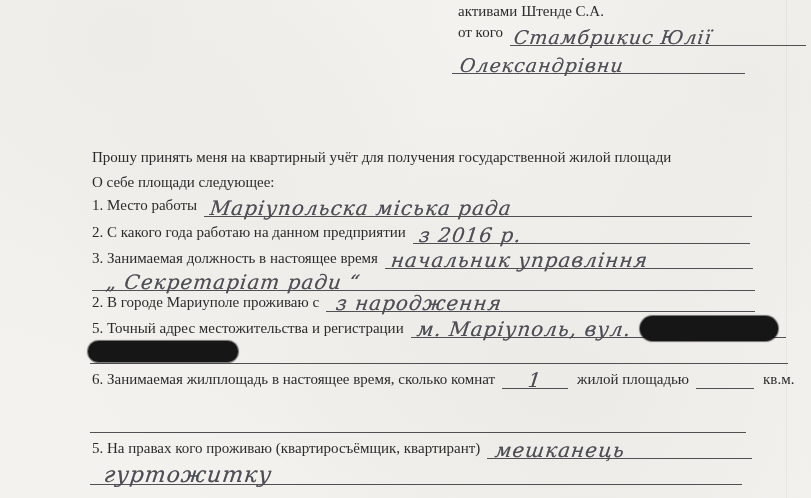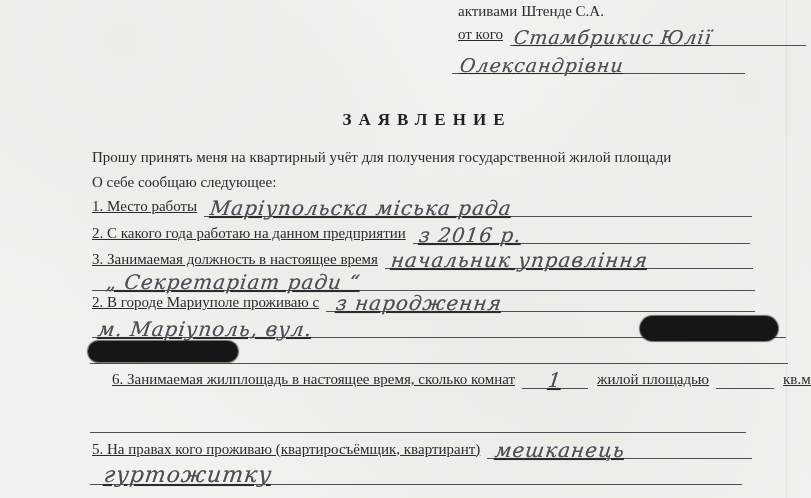--- a/index.html
+++ b/index.html
@@ -14,23 +14,22 @@
       radial-gradient(circle at 92% 18%, rgba(120,118,108,.05), transparent 30%),
       radial-gradient(circle at 40% 55%, rgba(130,128,118,.04), transparent 50%);
     font-family:"Liberation Serif", serif;
     color:#2b2b2b;
     font-size:15px;
   }
   .abs{position:absolute;}
   .row{
     position:absolute;
     display:flex;
-    align-items:center;
+    align-items:flex-start;
     white-space:nowrap;
-    text-decoration:underline;
   }
   .lbl{padding-right:7px;}
   .ul{
     flex:1 1 auto;
     border-bottom:1.5px solid rgba(52,52,56,.85);
     height:100%;
     display:flex;
     align-items:flex-end;
     min-width:10px;
   }
@@ -89,24 +88,23 @@
       <span class="hand hand-sm" style="padding-left:4px;">Стамбрикис Юлії</span>
     </span>
   </div>
 
   <div class="row" style="left:452px;top:49px;width:293px;height:24px;">
     <span class="ul">
       <span class="hand hand-sm" style="padding-left:8px;">Олександрівни</span>
     </span>
   </div>
 
-  <div class="abs title" style="left:92px;top:110px;width:670px;text-align:center;">ЗАЯВЛЕНИЕ</div>
 
   <div class="abs" style="left:92px;top:149px;">Прошу принять меня на квартирный учёт для получения государственной жилой площади</div>
-  <div class="abs" style="left:92px;top:174px;">О себе сообщаю следующее:</div>
+  <div class="abs" style="left:92px;top:174px;">О себе площади следующее:</div>
 
   <div class="row" style="left:92px;top:197px;width:660px;height:19px;">
     <span class="lbl">1. Место работы</span>
     <span class="ul">
       <span class="hand" style="padding-left:6px;">Маріупольска  міська  рада</span>
     </span>
   </div>
 
   <div class="row" style="left:92px;top:224px;width:658px;height:19px;">
     <span class="lbl">2. С какого года работаю на данном предприятии</span>
@@ -128,32 +126,33 @@
   </div>
 
   <div class="row" style="left:92px;top:294px;width:663px;height:17px;">
     <span class="lbl">2. В городе Мариуполе проживаю с</span>
     <span class="ul">
       <span class="hand" style="padding-left:10px;">з народження</span>
     </span>
   </div>
 
   <div class="row" style="left:92px;top:320px;width:694px;height:17px;">
+    <span class="lbl">5. Точный адрес местожительства и регистрации</span>
     <span class="ul">
       <span class="hand" style="padding-left:6px;">м. Маріуполь, вул.</span>
     </span>
   </div>
   <div class="row" style="left:90px;top:346px;width:698px;height:17px;">
     <span class="ul"></span>
   </div>
 
   <div class="redaction" style="left:640px;top:316px;width:138px;height:25px;border-radius:13px;"></div>
   <div class="redaction" style="left:88px;top:341px;width:150px;height:21px;border-radius:11px;"></div>
 
-  <div class="row" style="left:92px;top:371px;width:655px;height:17px;margin-left:20px;">
+  <div class="row" style="left:92px;top:371px;width:655px;height:17px;">
     <span class="lbl">6. Занимаемая жилплощадь в настоящее время, сколько комнат</span>
     <span class="ul-fixed" style="width:66px;">
       <span class="hand">1</span>
     </span>
     <span class="lbl" style="padding-left:9px;">жилой площадью</span>
     <span class="ul-fixed" style="width:58px;"></span>
     <span style="padding-left:9px;">кв.м.</span>
   </div>
   <div class="row" style="left:90px;top:424px;width:656px;height:8px;">
     <span class="ul"></span>

